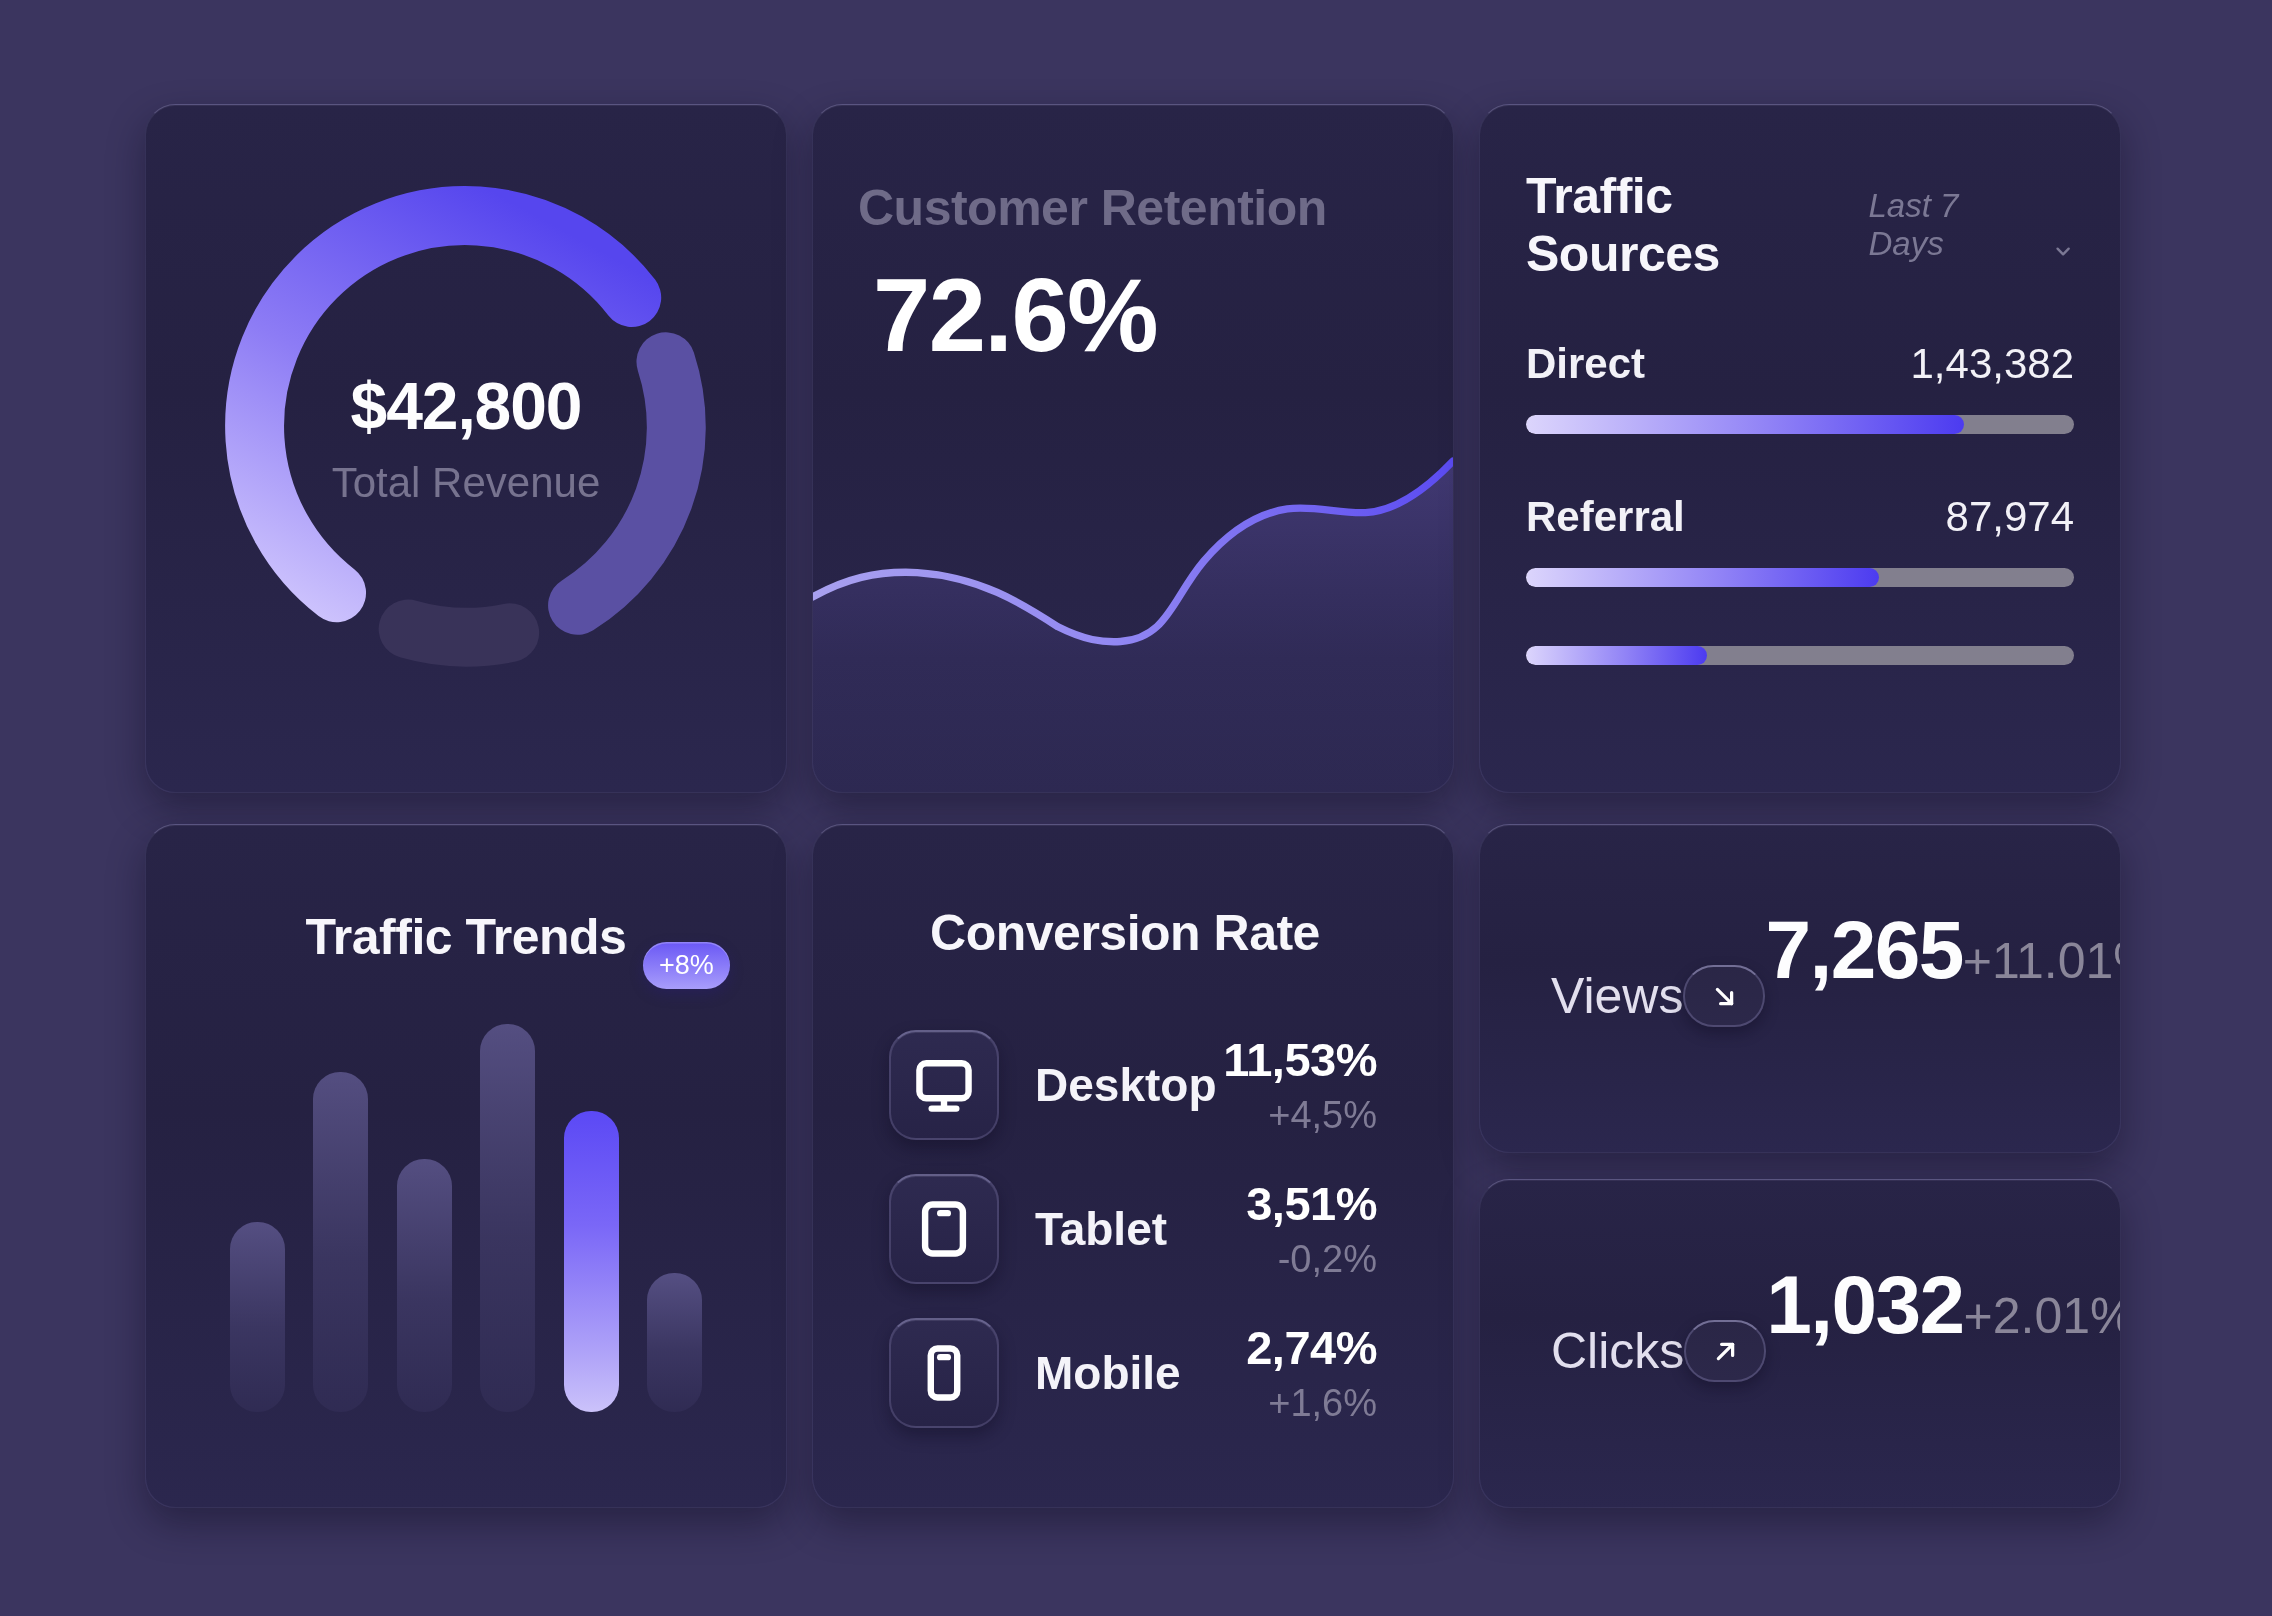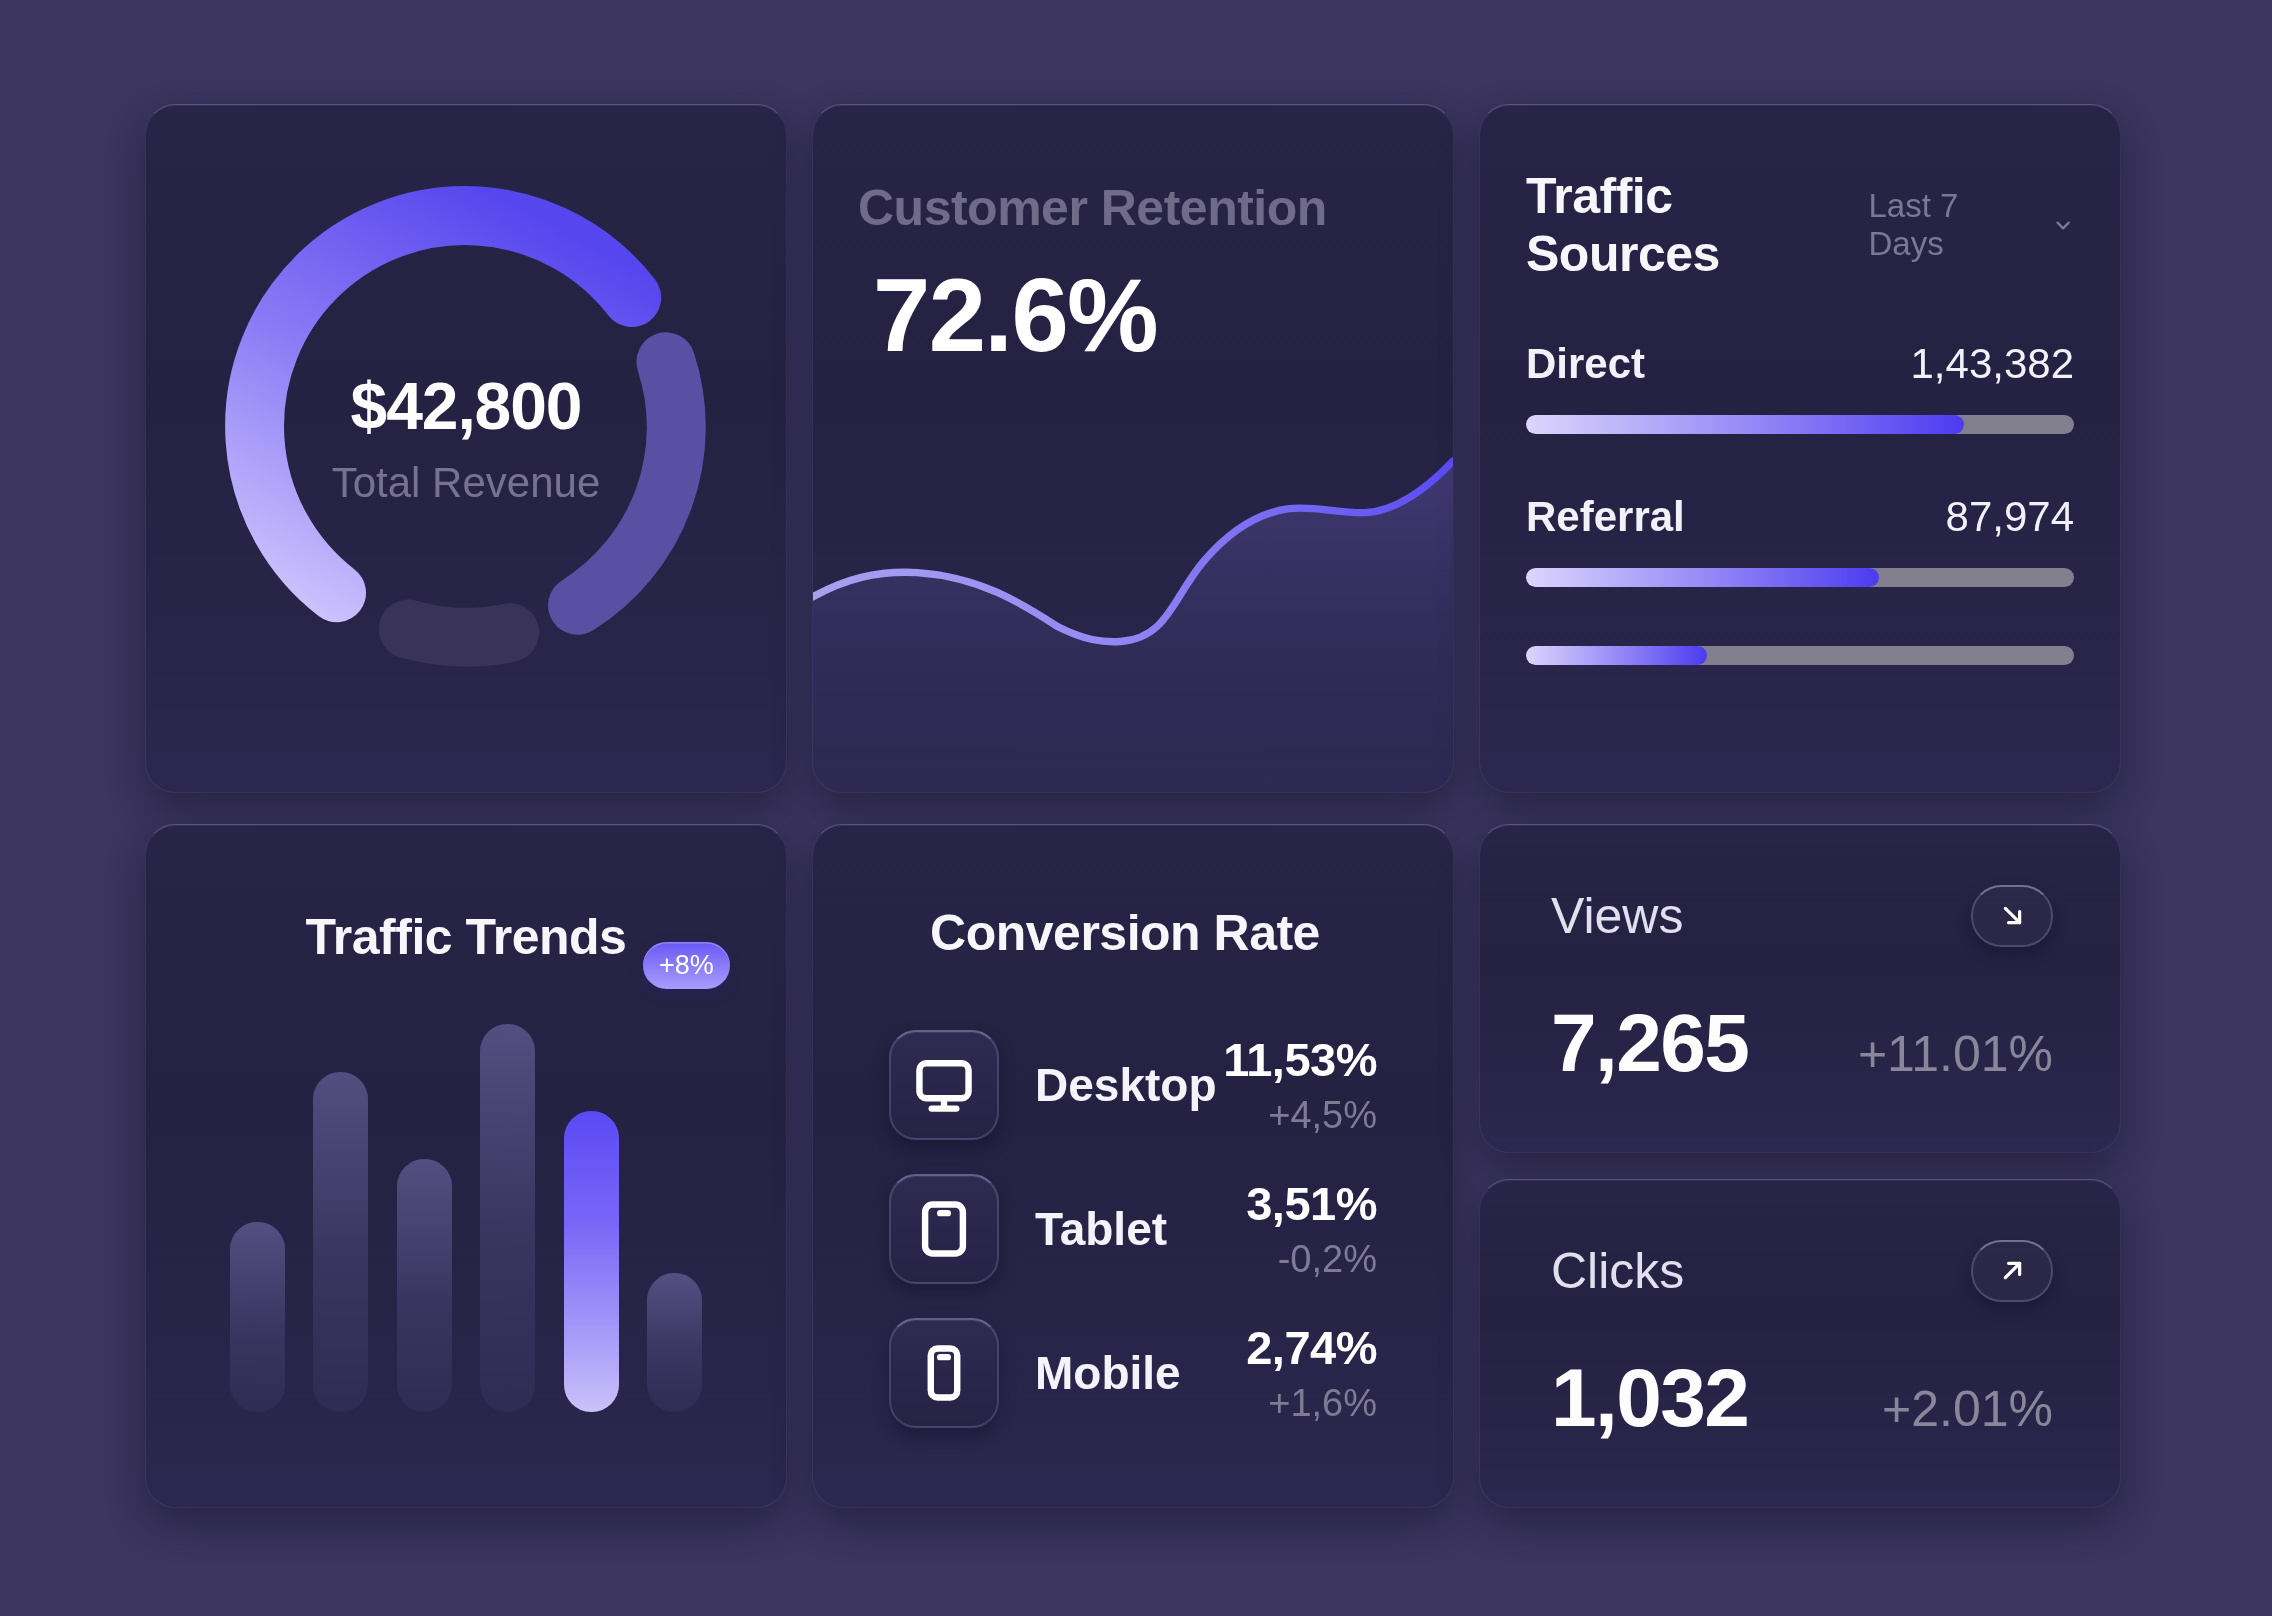--- a/index.html
+++ b/index.html
@@ -40,21 +40,21 @@
   .rev-label { margin-top: 14.7px; font-size: 42px; color: #77738f; }
 
   
   .retention-title { position: absolute; left: 45px; top: 74px; font-size: 50px; font-weight: 600; color: #6f6b88; letter-spacing: -0.5px; }
   .retention-value { position: absolute; left: 60px; top: 152px; font-size: 103px; font-weight: bold; letter-spacing: -1.6px; color: #ffffff; }
   .retention-chart { position: absolute; left: 0; right: 0; bottom: 0; width: 100%; height: 342px; display: block; }
 
   
   .ts-inner { position: absolute; inset: 0; padding: 62px 46px 0 46px; }
   .ts-head { display: flex; align-items: center; justify-content: space-between; }
-  .ts-range { display: flex; align-items: center; gap: 15px; font-size: 33px; color: #7b7894; cursor: pointer; }
+  .ts-range { display: flex; align-items: flex-end; gap: 15px; font-size: 33px; color: #7b7894; cursor: pointer; font-style: italic; }
   .ts-rows { margin-top: 57px; }
   .ts-row { margin-bottom: 59px; }
   .ts-line { display: flex; justify-content: space-between; align-items: baseline; }
   .ts-label { font-size: 42px; font-weight: 600; color: #f2f1f7; }
   .ts-value { font-size: 42px; font-weight: 500; color: #f2f1f7; letter-spacing: 0px; }
   .ts-track { margin-top: 27px; height: 19px; border-radius: 9.5px; background: #827f8e; overflow: hidden; }
   .ts-fill { height: 100%; border-radius: 9.5px; background: linear-gradient(90deg, #dcd5fc 0%, #9183f6 55%, #4c3bf0 100%); }
 
   
   .tt-title { position: absolute; top: 83px; left: 0; right: 0; text-align: center; }
@@ -81,22 +81,22 @@
              display: flex; align-items: center; justify-content: center; }
   .cv-label { margin-left: 36px; font-size: 46px; font-weight: 600; color: #f4f3f9; }
   .cv-values { margin-left: auto; text-align: right; }
   .cv-value { font-size: 47px; font-weight: bold; letter-spacing: -0.5px; color: #ffffff; }
   .cv-delta { margin-top: 7.4px; font-size: 38px; color: #7f7b95; }
 
   
   .stack { display: flex; flex-direction: column; gap: 26px; }
   .stack .card.small:first-child { height: 329px; }
   .stack .card.small:last-child { flex: 1; }
-  .small-inner { position: absolute; inset: 0; padding: 60px 67px 62px 71px;
-                 display: flex; flex-direction: column; justify-content: space-between; }
+  .small-inner { position: absolute; inset: 0; padding: 78px 67px 62px 71px;
+                 display: flex; flex-direction: row; justify-content: space-between; }
   .small-head { display: flex; align-items: center; justify-content: space-between; }
   .small-title { font-size: 50px; font-weight: 400; color: #e2dfee; letter-spacing: 0; }
   .icon-btn { width: 82px; height: 62px; border-radius: 30.5px; cursor: pointer;
               background: rgba(255,255,255,0.025);
               border: 2.1px solid rgba(160, 154, 205, 0.30);
               border-top-color: rgba(205, 199, 245, 0.45);
               box-shadow: 0 6.3px 13.7px rgba(12,10,30,0.35);
               display: flex; align-items: center; justify-content: center; }
   .small-body { display: flex; align-items: baseline; justify-content: space-between; }
   .small-value { font-size: 82px; font-weight: bold; letter-spacing: -1.6px; color: #fdfdfe; }

